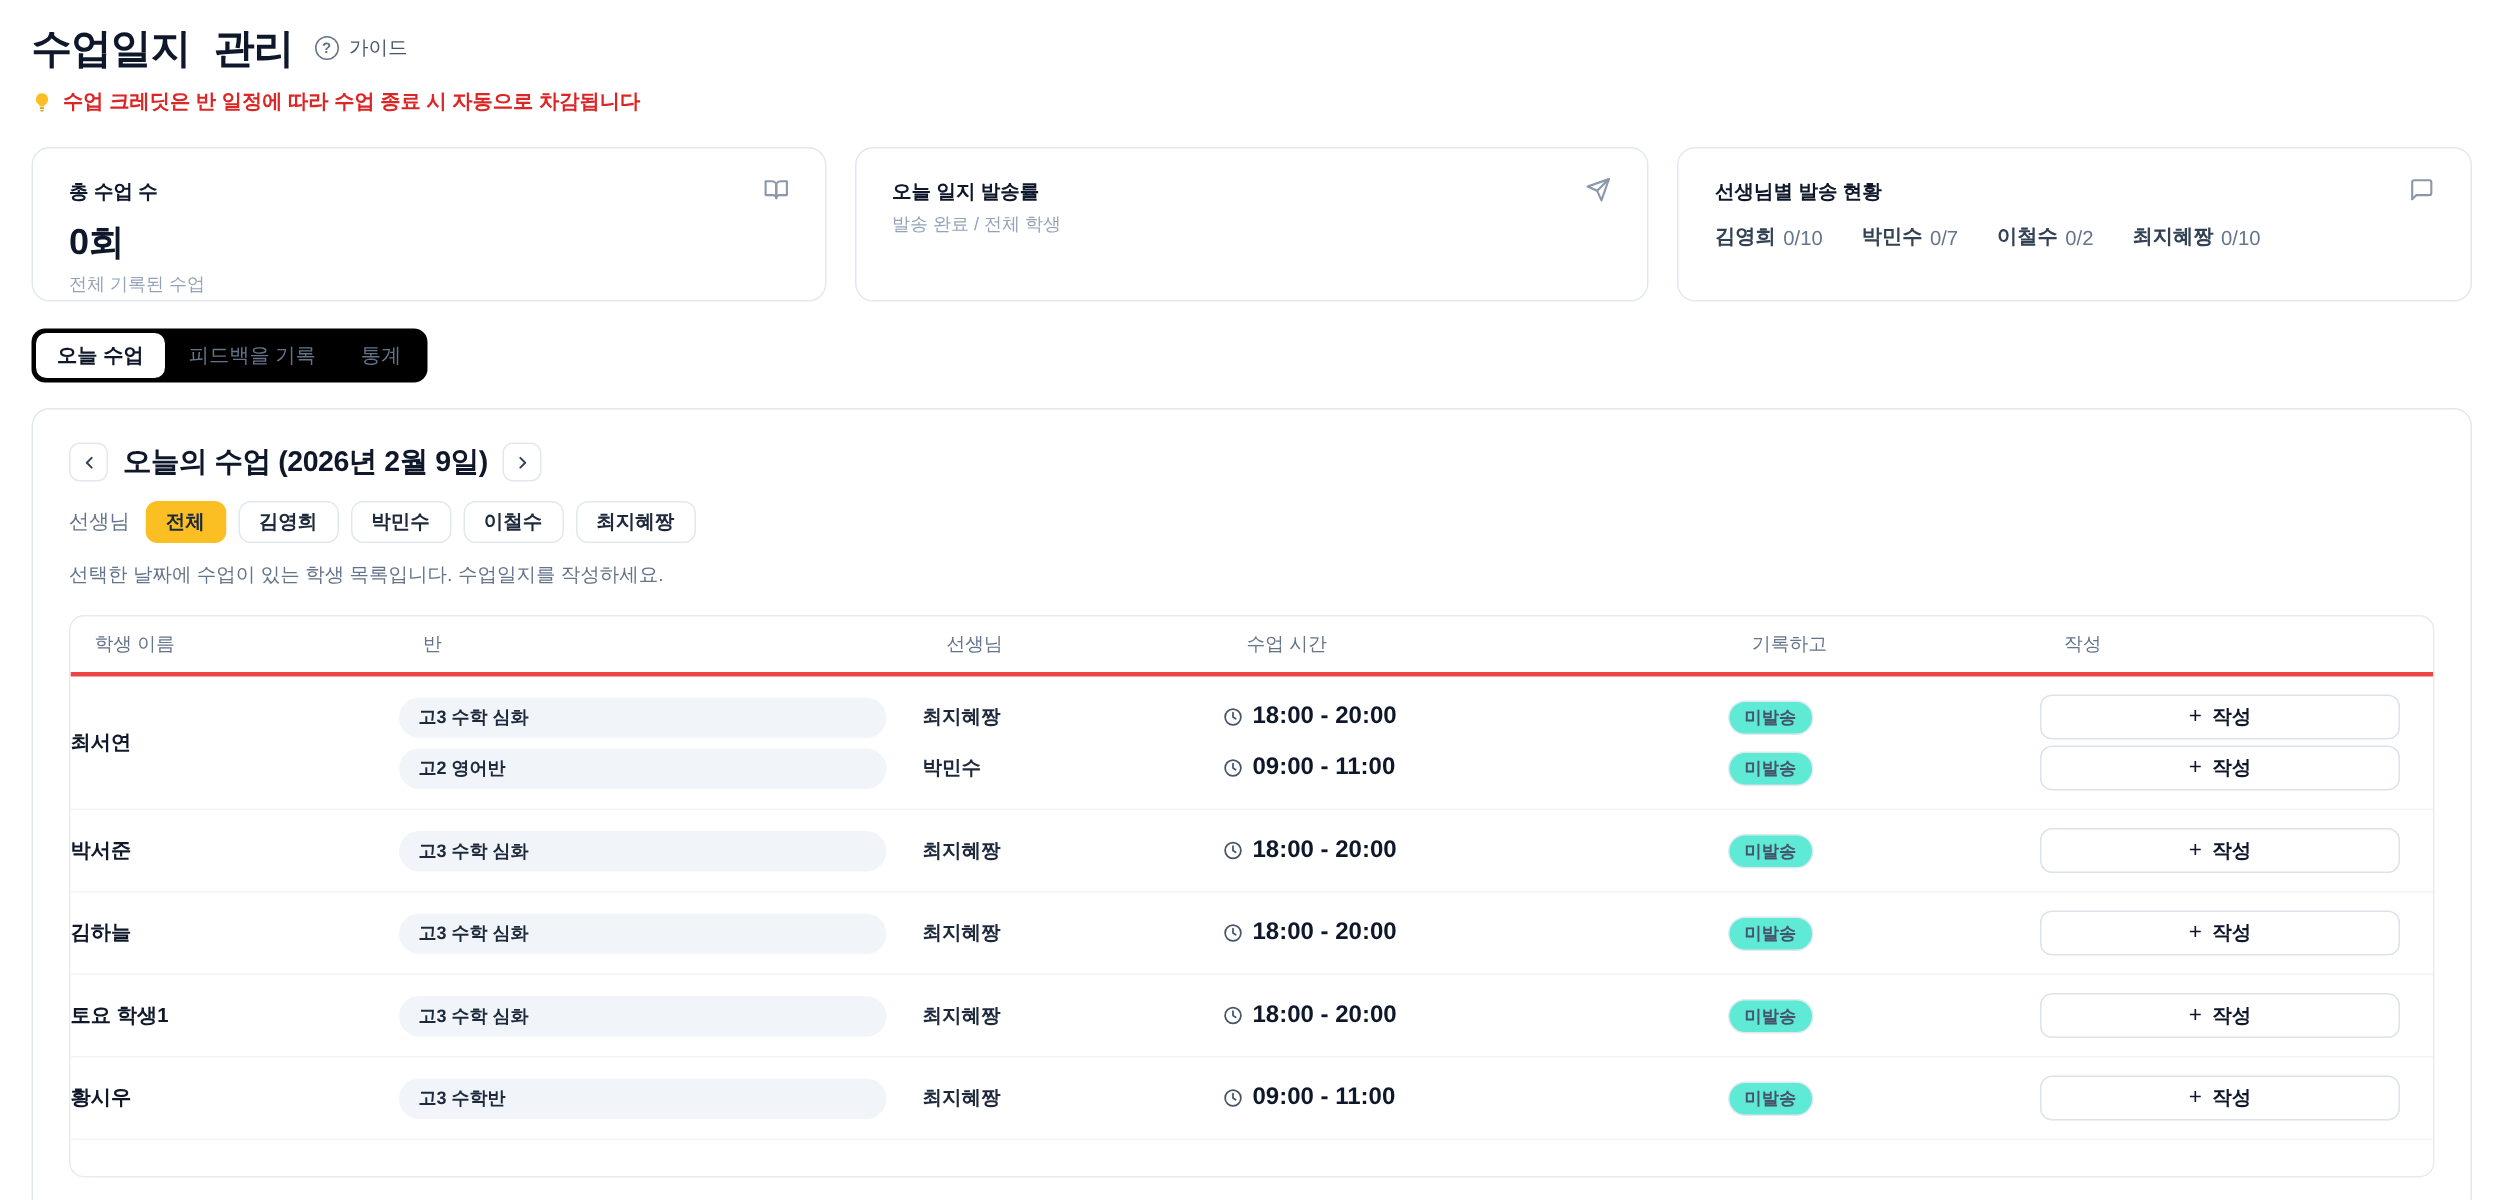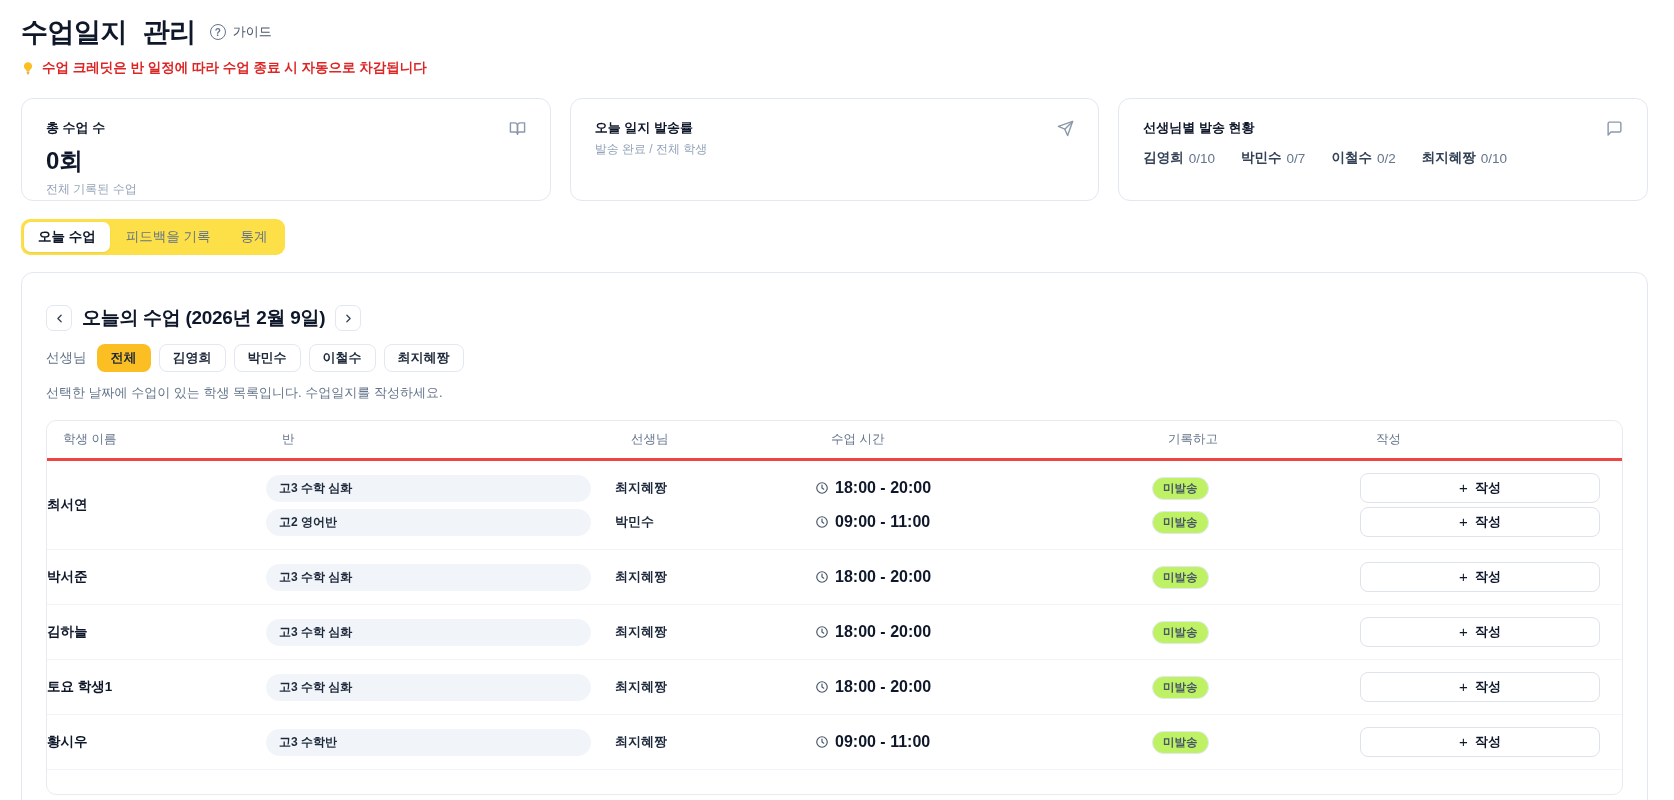--- a/index.html
+++ b/index.html
@@ -12,38 +12,38 @@
   .page-title { font-size:27px; font-weight:800; letter-spacing:-0.5px; color:#0f172a;font-family:Liberation Mono, monospace; }
   .guide-btn { display:inline-flex; align-items:center; gap:7px; cursor:pointer; color:#475569; font-size:13px; }
   .q-circle { width:16px; height:16px; border:1.4px solid #64748b; border-radius:50%;
     display:inline-flex; align-items:center; justify-content:center; font-size:10px; font-weight:700; color:#64748b; }
   .subtitle { margin-top:10px; font-size:15px; color:#475569; }
   .notice { margin-top:9px; font-size:13.5px; font-weight:700; color:#dc2626; display:flex; align-items:center; gap:7px; }
 
   
   .cards { margin-top:21px; display:grid; grid-template-columns:repeat(3,1fr); gap:19px; }
   .card { border:1px solid #e2e8f0; border-radius:12px; background:#fff; padding:17px 24px 18px 24px; height:103px; }
-  .card-top { display:flex; align-items:flex-end; justify-content:space-between; }
+  .card-top { display:flex; align-items:center; justify-content:space-between; }
   .card-title { font-size:13px; font-weight:700; color:#0f172a; padding-top:3px; }
   .card-icon { color:#8b98ab; }
   .card-value { margin-top:8px; font-size:24px; font-weight:800; color:#0f172a; letter-spacing:-0.3px; }
   .card-caption { margin-top:4px; font-size:12px; color:#94a3b8; }
   .teacher-stats { margin-top:12px; display:flex; gap:26px; font-size:13.5px; }
   .teacher-stat { display:flex; gap:5px; align-items:center; }
   .teacher-stat .tname { font-weight:700; color:#334155; }
   .teacher-stat .tcount { color:#64748b; }
 
   
-  .tabs { margin-top:18px; display:inline-flex; background:#fde047; border-radius:9px; padding:3px; gap:2px;text-align:right; }
+  .tabs { margin-top:18px; display:inline-flex; background:#000000; border-radius:9px; padding:3px; gap:2px;text-align:right; }
   .tab { padding:6px 14px; font-size:13.5px; color:#64748b; font-weight:500; border-radius:7px; cursor:pointer; white-space:nowrap; }
   .tab.active { background:#ffffff; color:#0f172a; font-weight:700; box-shadow:0 1px 2px rgba(15,23,42,.08); }
 
   
   .panel { margin-top:17px; border:1px solid #e2e8f0; border-radius:12px; background:#fff; padding:22px 24px 24px 24px; }
-  .panel-head { display:flex; align-items:center; gap:10px;margin-top:10px; }
+  .panel-head { display:flex; align-items:center; gap:10px; }
   .nav-btn { width:26px; height:26px; border:1px solid #e2e8f0; background:#fff; border-radius:7px;
     display:inline-flex; align-items:center; justify-content:center; cursor:pointer; color:#334155; }
   .panel-title { font-size:19px; font-weight:800; letter-spacing:-0.3px; color:#0f172a; }
   .filter-row { margin-top:13px; display:flex; align-items:center; gap:8px; }
   .filter-label { font-size:13.5px; color:#64748b; margin-right:2px; }
   .filter-btn { height:28px; padding:0 13px; border-radius:8px; border:1px solid #e2e8f0; background:#fff;
     font-size:13px; font-weight:700; color:#1e293b; display:inline-flex; align-items:center; cursor:pointer;
     font-family:inherit; }
   .filter-btn.active { border-color:transparent; }
   .panel-desc { margin-top:12px; font-size:13px; color:#64748b; }
@@ -56,21 +56,21 @@
   .t-row { border-bottom:1px solid #f1f4f8; padding:12px 0; align-items:center; }
   .t-row:last-child { border-bottom:none; }
   .name-cell { font-size:13.5px; font-weight:700; color:#0f172a; }
   .stack { display:flex; flex-direction:column; gap:4px; justify-content:center; }
   .line { height:30px; display:flex; align-items:center; }
   .class-pill { width:325px; background:#f1f5f9; border-radius:999px; padding:5px 13px;
     font-size:12px; font-weight:700; color:#1e293b; }
   .teacher-txt { font-size:13px; font-weight:600; color:#1e293b; }
   .time-txt { font-size:16px; font-weight:600; color:#0f172a; display:flex; align-items:center; gap:6px; }
   .time-txt svg { color:#475569; flex:0 0 auto; }
-  .status-badge { border:1px solid #e2e8f0; background:#bef264; border-radius:999px; padding:3px 10px;
+  .status-badge { border:1px solid #e2e8f0; background:#5eead4; border-radius:999px; padding:3px 10px;
     font-size:11.5px; font-weight:600; color:#475569; }
   .write-btn { width:calc(100% - 22px); height:30px; border:1px solid #dde3ea; background:#fff; border-radius:8px;
     display:inline-flex; align-items:center; justify-content:center; gap:7px; cursor:pointer;
     font-size:13px; font-weight:600; color:#0f172a; font-family:inherit; }
   .write-btn .plus { font-size:15px; font-weight:500; line-height:1; position:relative; top:-1px; }
   .bulb { flex:0 0 auto; }
 </style>
 </head>
 <body>
 

